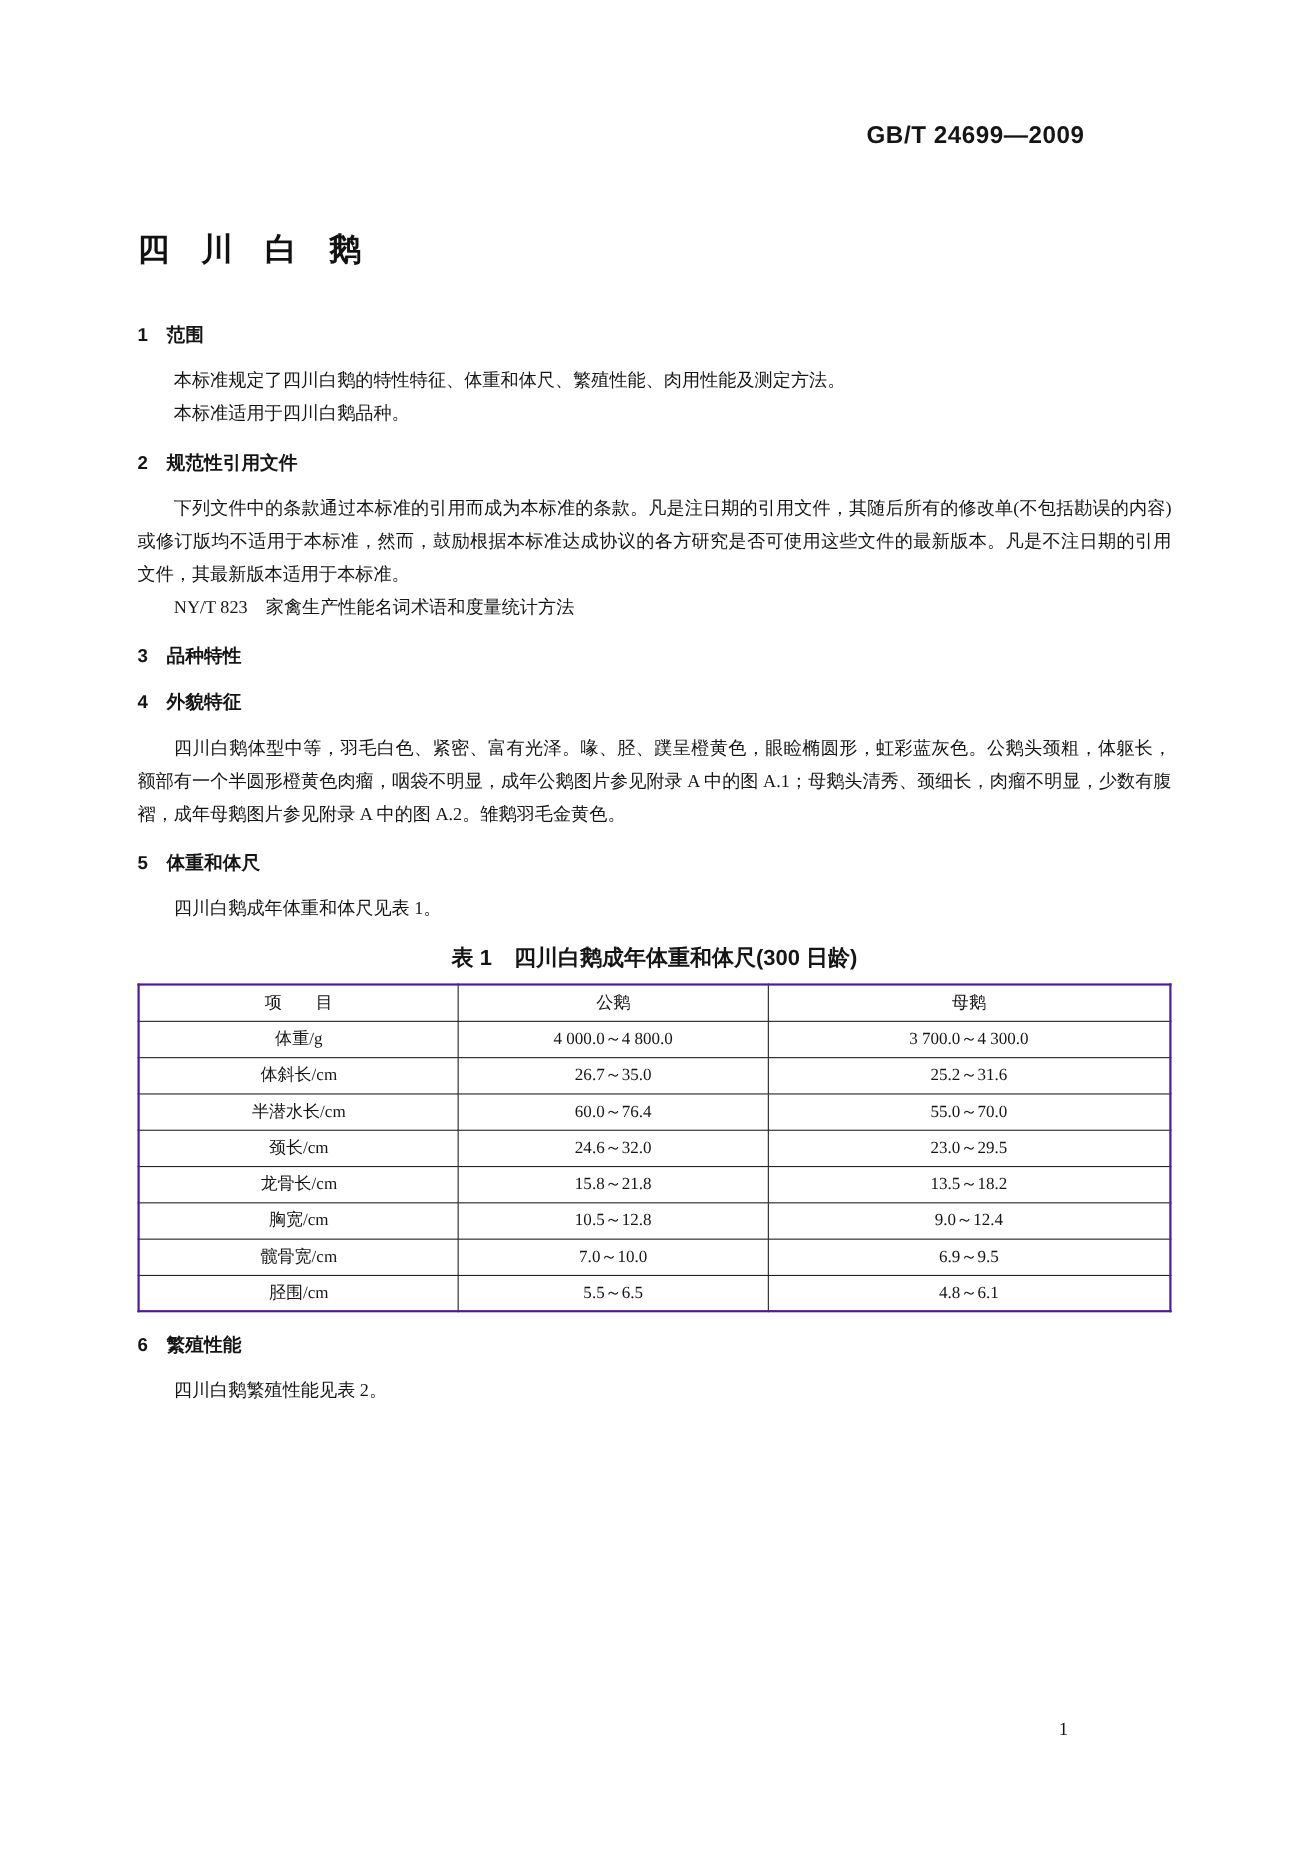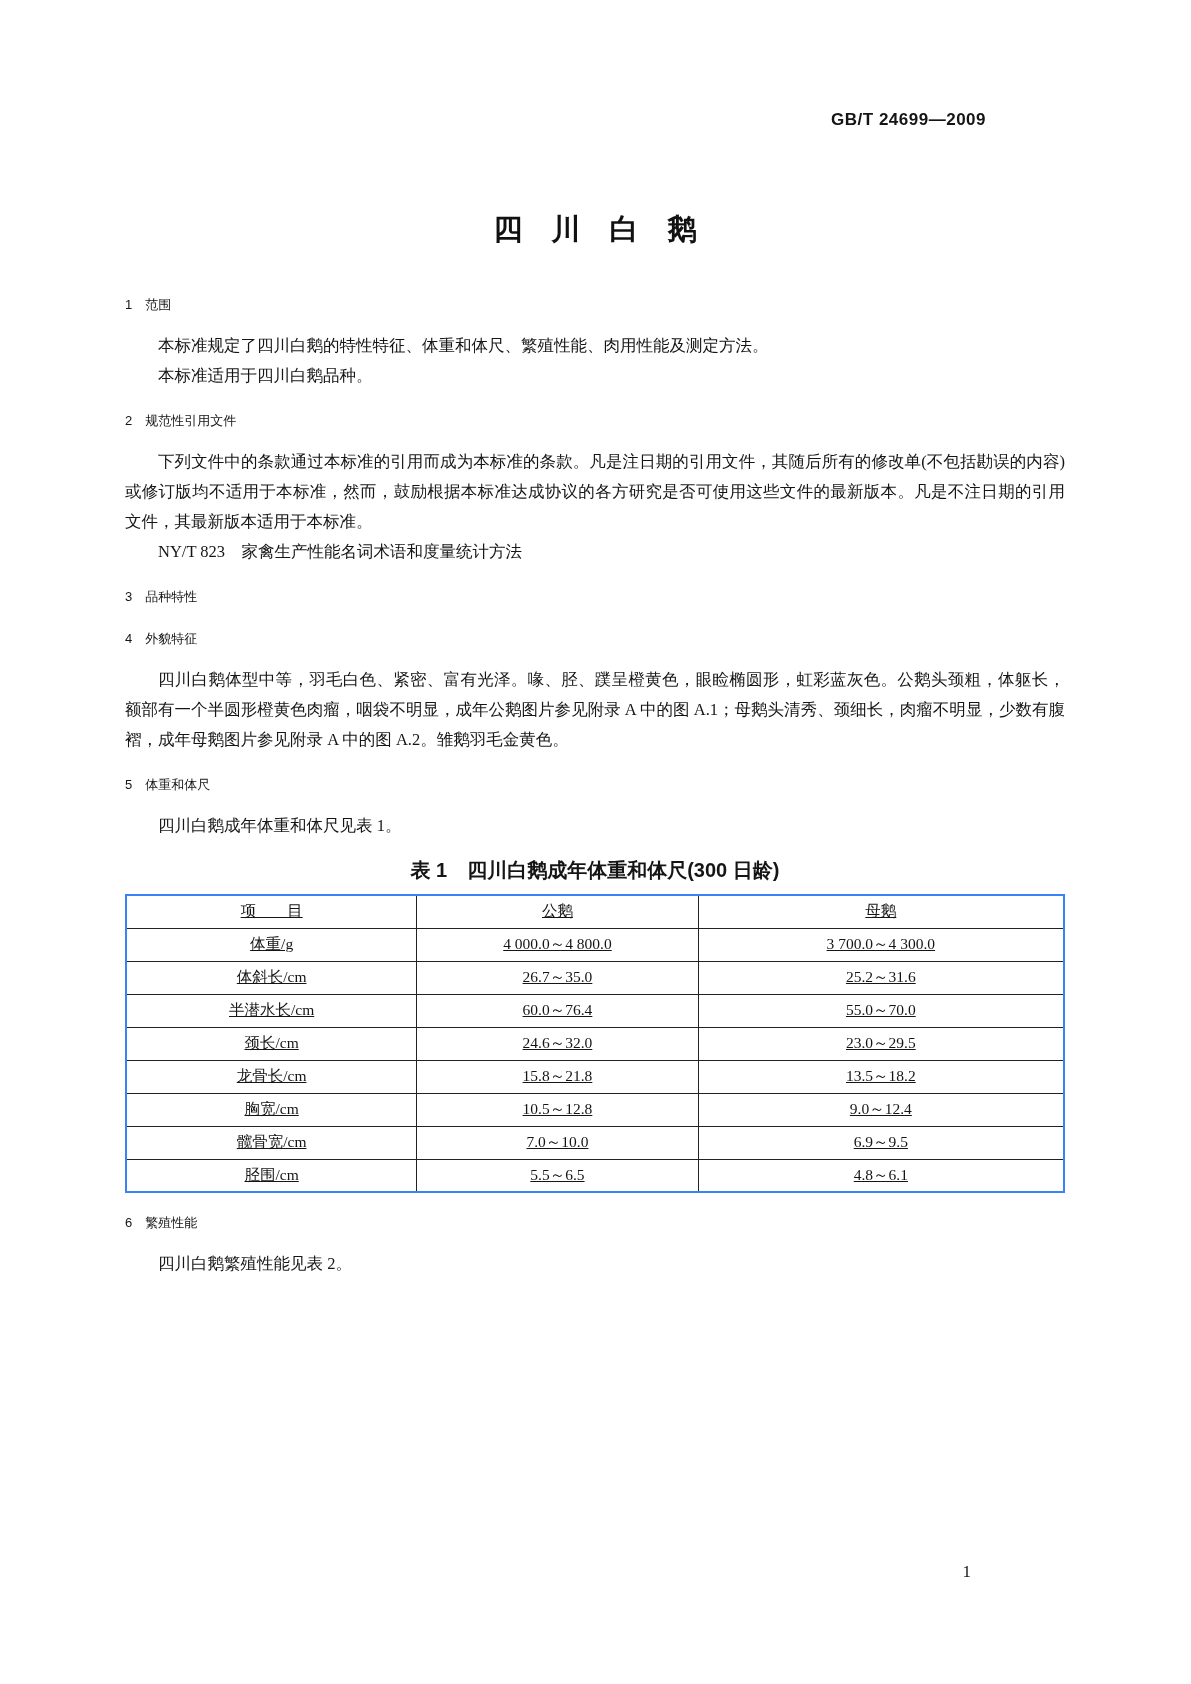--- a/index.html
+++ b/index.html
@@ -14,65 +14,63 @@
     color: #151515;
     font-family: "Liberation Serif", "DejaVu Serif", serif;
     overflow: hidden;
   }
   .doc-number {
     position: absolute;
     top: 110px;
     right: 205px;
     font-family: "Liberation Sans", "DejaVu Sans", sans-serif;
     font-weight: 600;
-    font-size: 17px;
+    font-size: 22px;
     letter-spacing: 0.5px;
   }
   .content {
     position: absolute;
     left: 125px;
     top: 0;
     width: 940px;
   }
   .doc-title {
     margin-top: 210px;
-    text-align: center;
-    font-family: Liberation Sans, sans-serif;
+    font-family: Liberation Mono, monospace;
     font-weight: bold;
     font-size: 29px;
     line-height: 38px;
     color: #111;
   }
   .sec-heading {
     margin: 18px 0 14px 0;
     font-family: "Liberation Sans", "DejaVu Sans", sans-serif;
-    font-weight: normal;
-    font-size: 13px;
+    font-weight: bold;
+    font-size: 17px;
     line-height: 24px;
   }
   .sec-heading.first { margin-top: 45px; }
   .para {
     font-size: 16.5px;
     line-height: 30px;
     text-indent: 2em;
     text-align: justify;
   }
   .tbl-caption {
     margin: 16px 0 10px 0;
     text-align: center;
     font-family: "Liberation Sans", "DejaVu Sans", sans-serif;
     font-weight: bold;
     font-size: 20px;
   }
   table.data-table {
     width: 100%;
     border-collapse: collapse;
-    border: 2px solid #3b82f6;
+    border: 2px solid #4c1d95;
     table-layout: fixed;
-    text-decoration: underline;
   }
   .data-table col.c1 { width: 31%; }
   .data-table col.c2 { width: 30%; }
   .data-table col.c3 { width: 39%; }
   .data-table th, .data-table td {
     border: 1px solid #222;
     height: 33px;
     text-align: center;
     vertical-align: middle;
     font-size: 15.5px;

